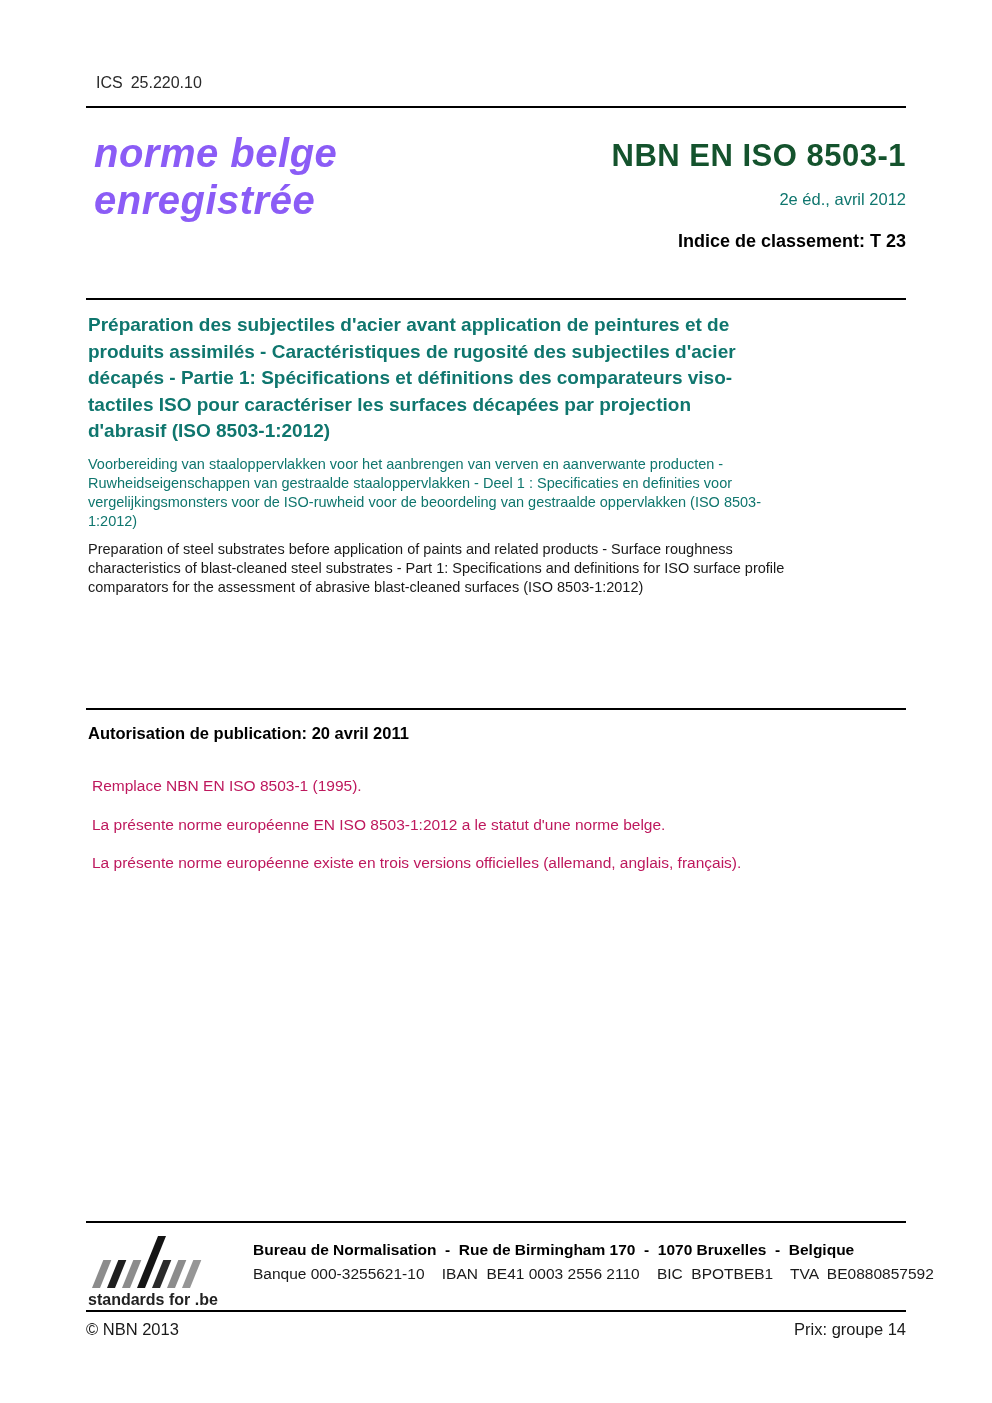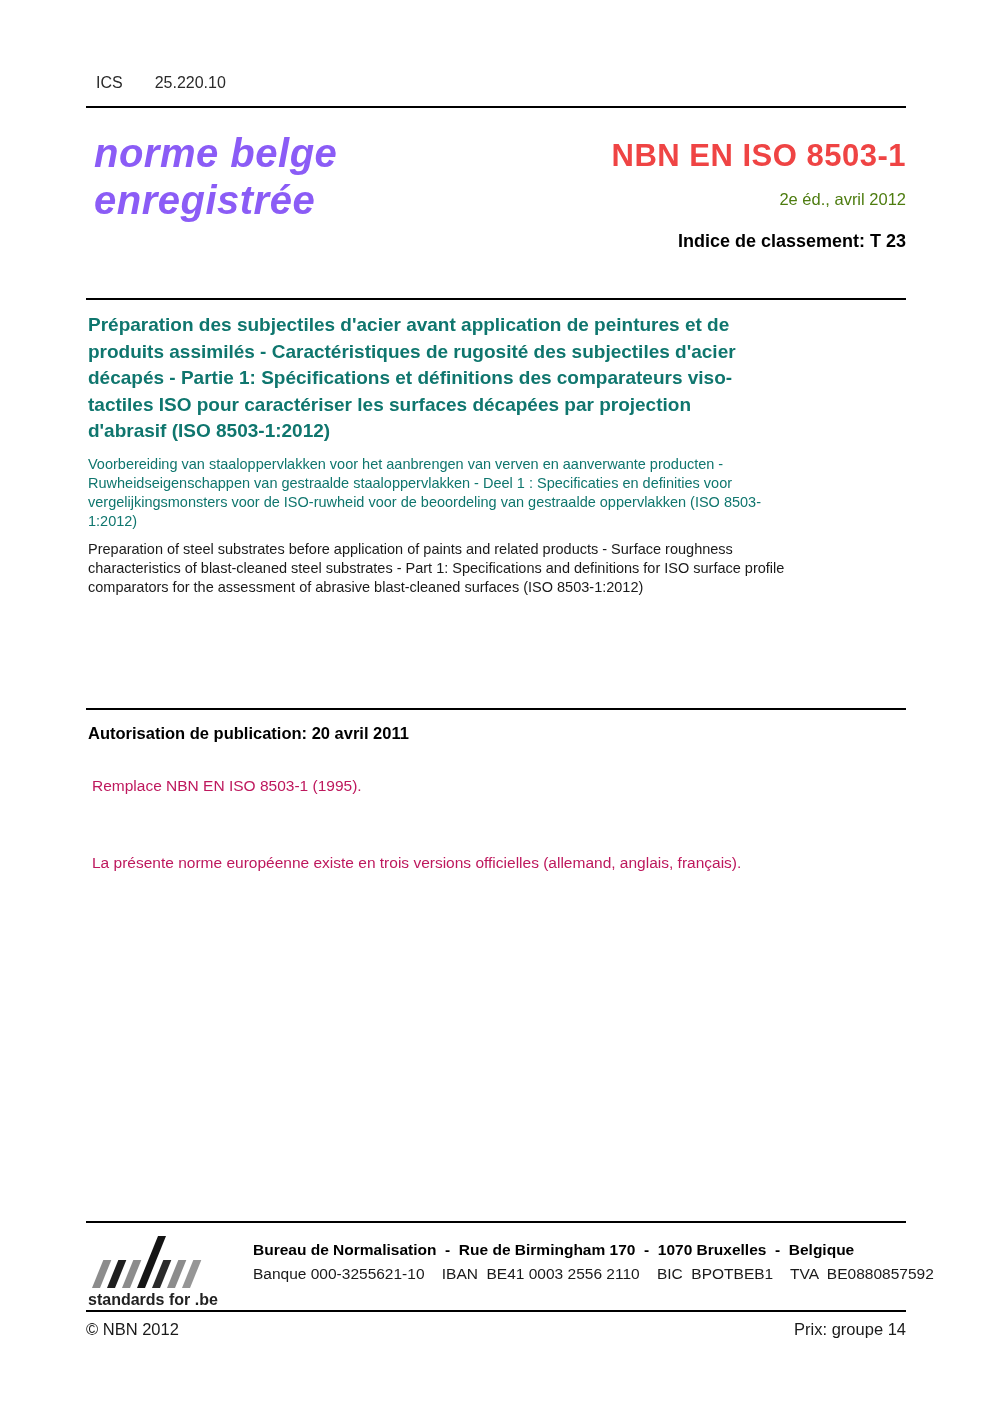--- a/index.html
+++ b/index.html
@@ -19,37 +19,37 @@
     width: 820px;
     height: 2px;
     background: #000000;
   }
   .pre { white-space: pre-wrap; }
 
   .ics {
     position: absolute; left: 96px; top: 74px;
     font-size: 16px; color: #2a2a2a;
   }
-  .ics .code { margin-left: 32px; }
+  .ics .code { margin-left: 8px; }
 
   .doc-type {
     position: absolute; left: 94px; top: 130px;
     font-size: 40px; line-height: 47px;
     font-weight: bold; font-style: italic;
     color: #8b5cf6; letter-spacing: 0.5px;
   }
 
   .std-number {
     position: absolute; right: 86px; top: 138px;
-    font-size: 31px; font-weight: bold; color: #ef4444;
+    font-size: 31px; font-weight: bold; color: #14532d;
     letter-spacing: 0.5px;
   }
   .edition {
     position: absolute; right: 86px; top: 190px;
-    font-size: 16.5px; color: #4d7c0f;
+    font-size: 16.5px; color: #0f766e;
   }
   .classification {
     position: absolute; right: 86px; top: 231px;
     font-size: 18px; font-weight: bold; color: #000;
   }
 
   .title-fr {
     position: absolute; left: 88px; top: 312px; width: 830px;
     font-size: 19px; line-height: 26.5px; font-weight: bold; color: #0f766e;
   }
@@ -133,20 +133,21 @@
 1:2012)</div>
   <div class="title-en pre">Preparation of steel substrates before application of paints and related products - Surface roughness
 characteristics of blast-cleaned steel substrates - Part 1: Specifications and definitions for ISO surface profile
 comparators for the assessment of abrasive blast-cleaned surfaces (ISO 8503-1:2012)</div>
 
   <div class="rule" style="top:708px;"></div>
 
   <div class="authorization">Autorisation de publication: 20 avril 2011</div>
 
   <div class="para p0">Remplace NBN EN ISO 8503-1 (1995).</div>
+  <div class="para p1">La présente norme européenne EN ISO 8503-1:2012 a le statut d'une norme belge.</div>
   <div class="para p2">La présente norme européenne existe en trois versions officielles (allemand, anglais, français).</div>
 
   <div class="rule" style="top:1221px;"></div>
 
   <div class="logo-bars">
     <div class="bar b1"></div>
     <div class="bar b2"></div>
     <div class="bar b3"></div>
     <div class="bar b4"></div>
     <div class="bar b5"></div>
@@ -156,17 +157,17 @@
   <div class="logo-tagline">standards for .be</div>
 
   <div class="footer-text">
     <div class="address pre">Bureau de Normalisation  -  Rue de Birmingham 170  -  1070 Bruxelles  -  Belgique</div>
     <div class="bank pre">Banque 000-3255621-10    IBAN  BE41 0003 2556 2110    BIC  BPOTBEB1    TVA  BE0880857592</div>
   </div>
 
   <div class="rule" style="top:1310px;"></div>
 
   <div class="bottom-row">
-    <span>© NBN 2012</span>
+    <span>© NBN 2013</span>
     <span>Prix: groupe 14</span>
   </div>
 
 </div>
 
 </body></html>

